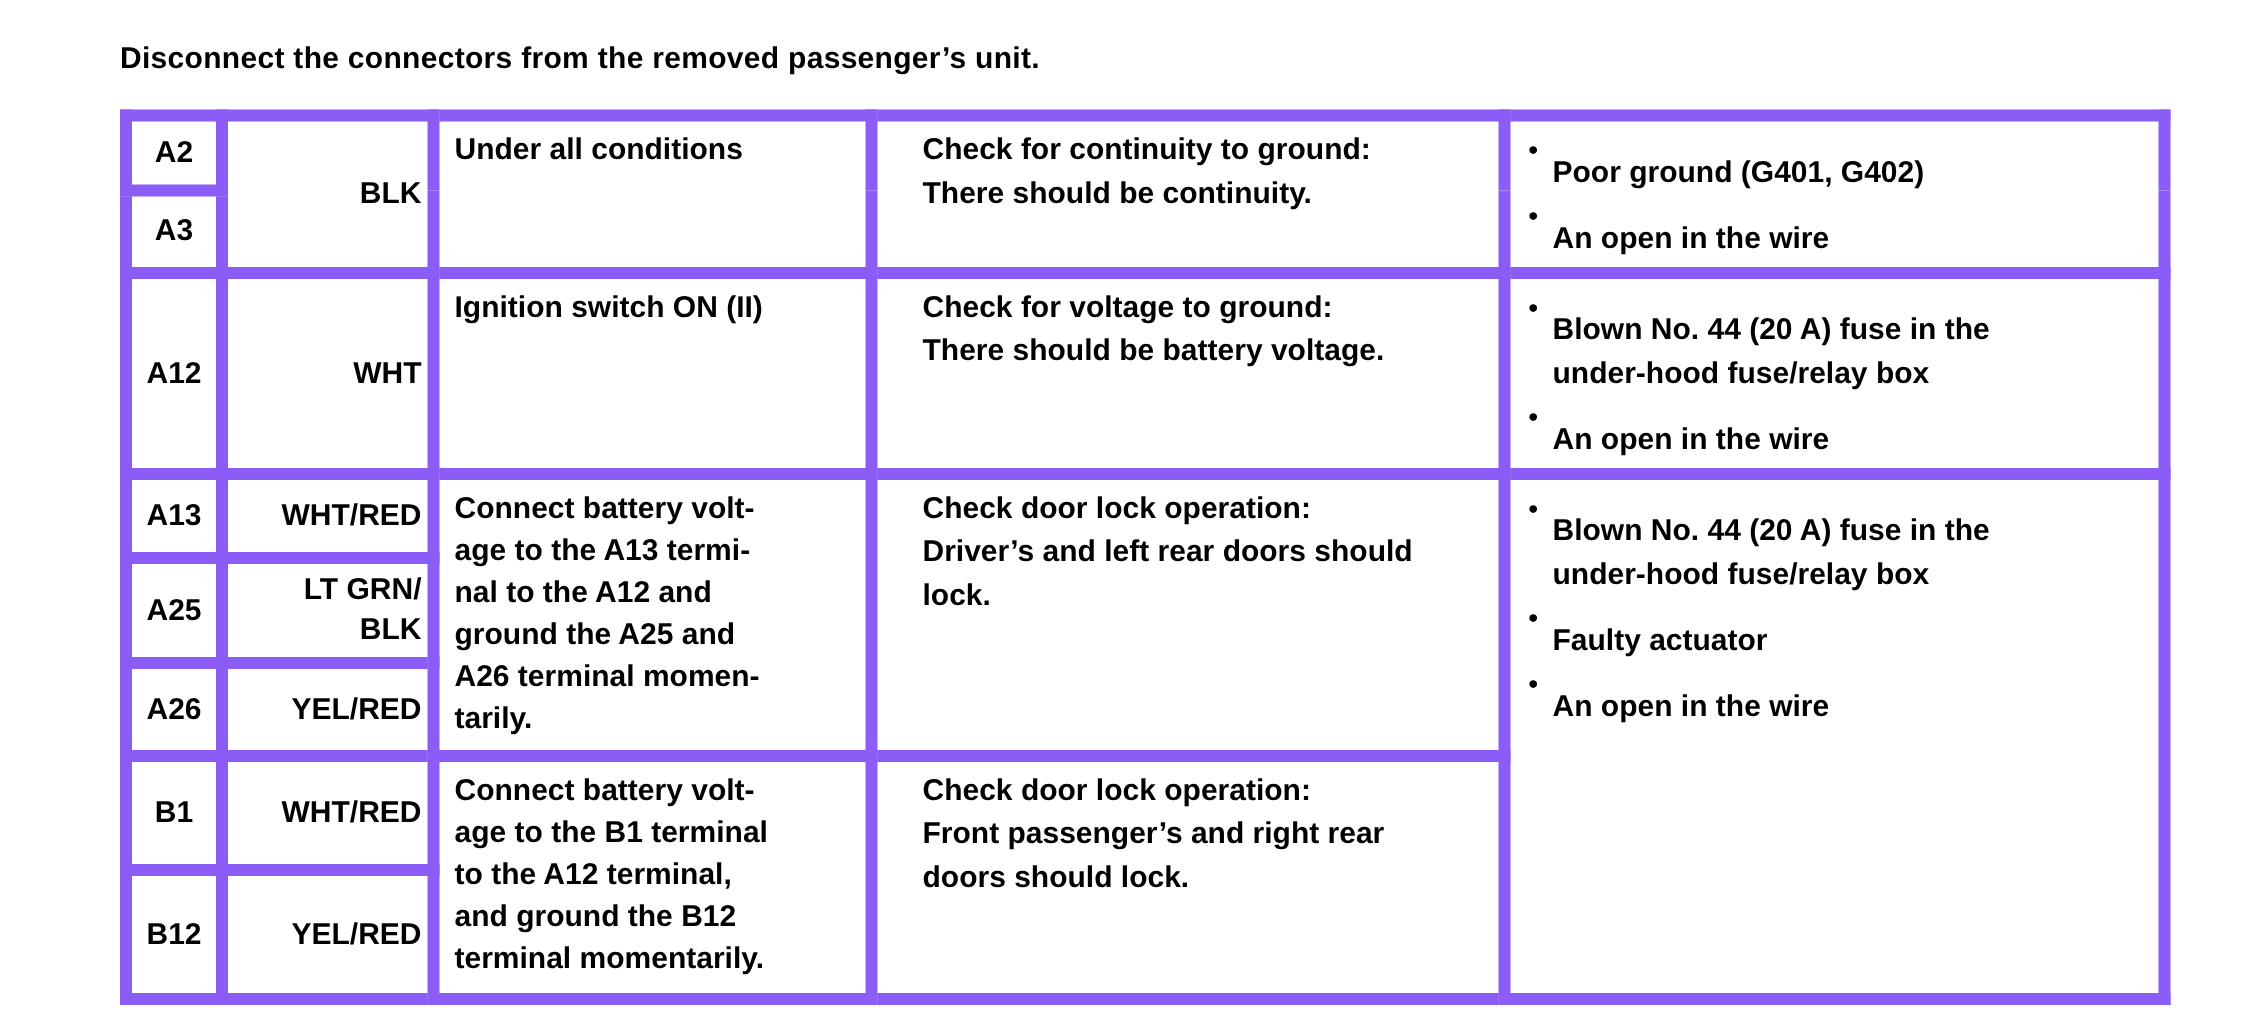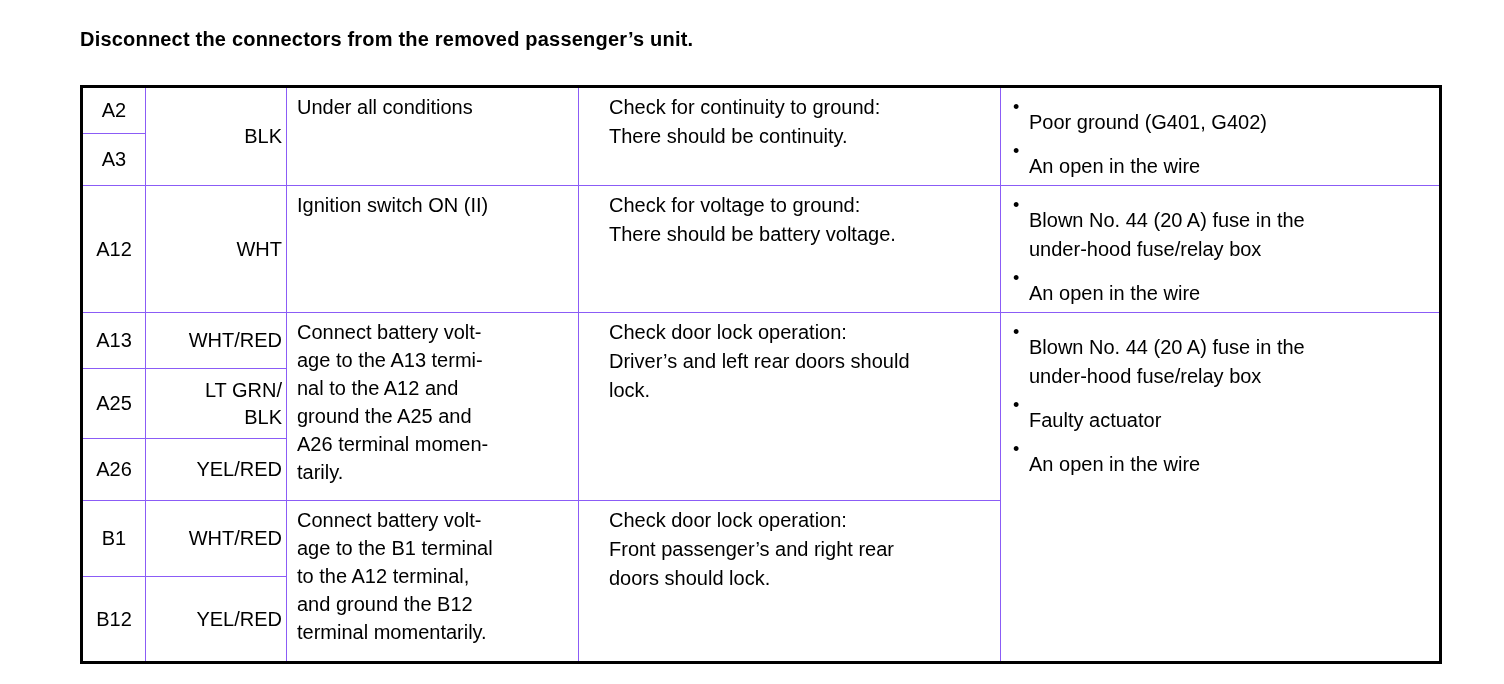--- a/index.html
+++ b/index.html
@@ -15,21 +15,21 @@
     -webkit-font-smoothing: antialiased;
   }
   .page {
     padding: 28px 0 0 80px;
     width: 1504px;
   }
   .title {
     font-size: 20px;
     font-weight: 700;
     letter-spacing: 0.2px;
-    margin-bottom: 34px;
+    margin-bottom: 22px;
     white-space: nowrap;
   }
   
   .col-headers {
     display: grid;
     grid-template-columns: 64px 141px 292px 422px 440px;
     width: 1359px;
     align-items: end;
     margin-bottom: 7px;
     font-size: 20px;
@@ -50,24 +50,25 @@
     width: 1359px;
     border: 3px solid #000;
     font-size: 20px;
   }
   col.c-cavity { width: 64px; }
   col.c-wire   { width: 141px; }
   col.c-cond   { width: 292px; }
   col.c-result { width: 422px; }
   col.c-cause  { width: 440px; }
   td {
-    border: 1px solid #8b5cf6;
+    border: 8px solid #8b5cf6;
     padding: 4px 8px;
     vertical-align: top;
     line-height: 29px;
+    font-weight: bold;
   }
   td.cavity {
     text-align: center;
     vertical-align: middle;
     padding: 2px 2px;
   }
   td.wire {
     text-align: right;
     vertical-align: middle;
     white-space: pre-line;

